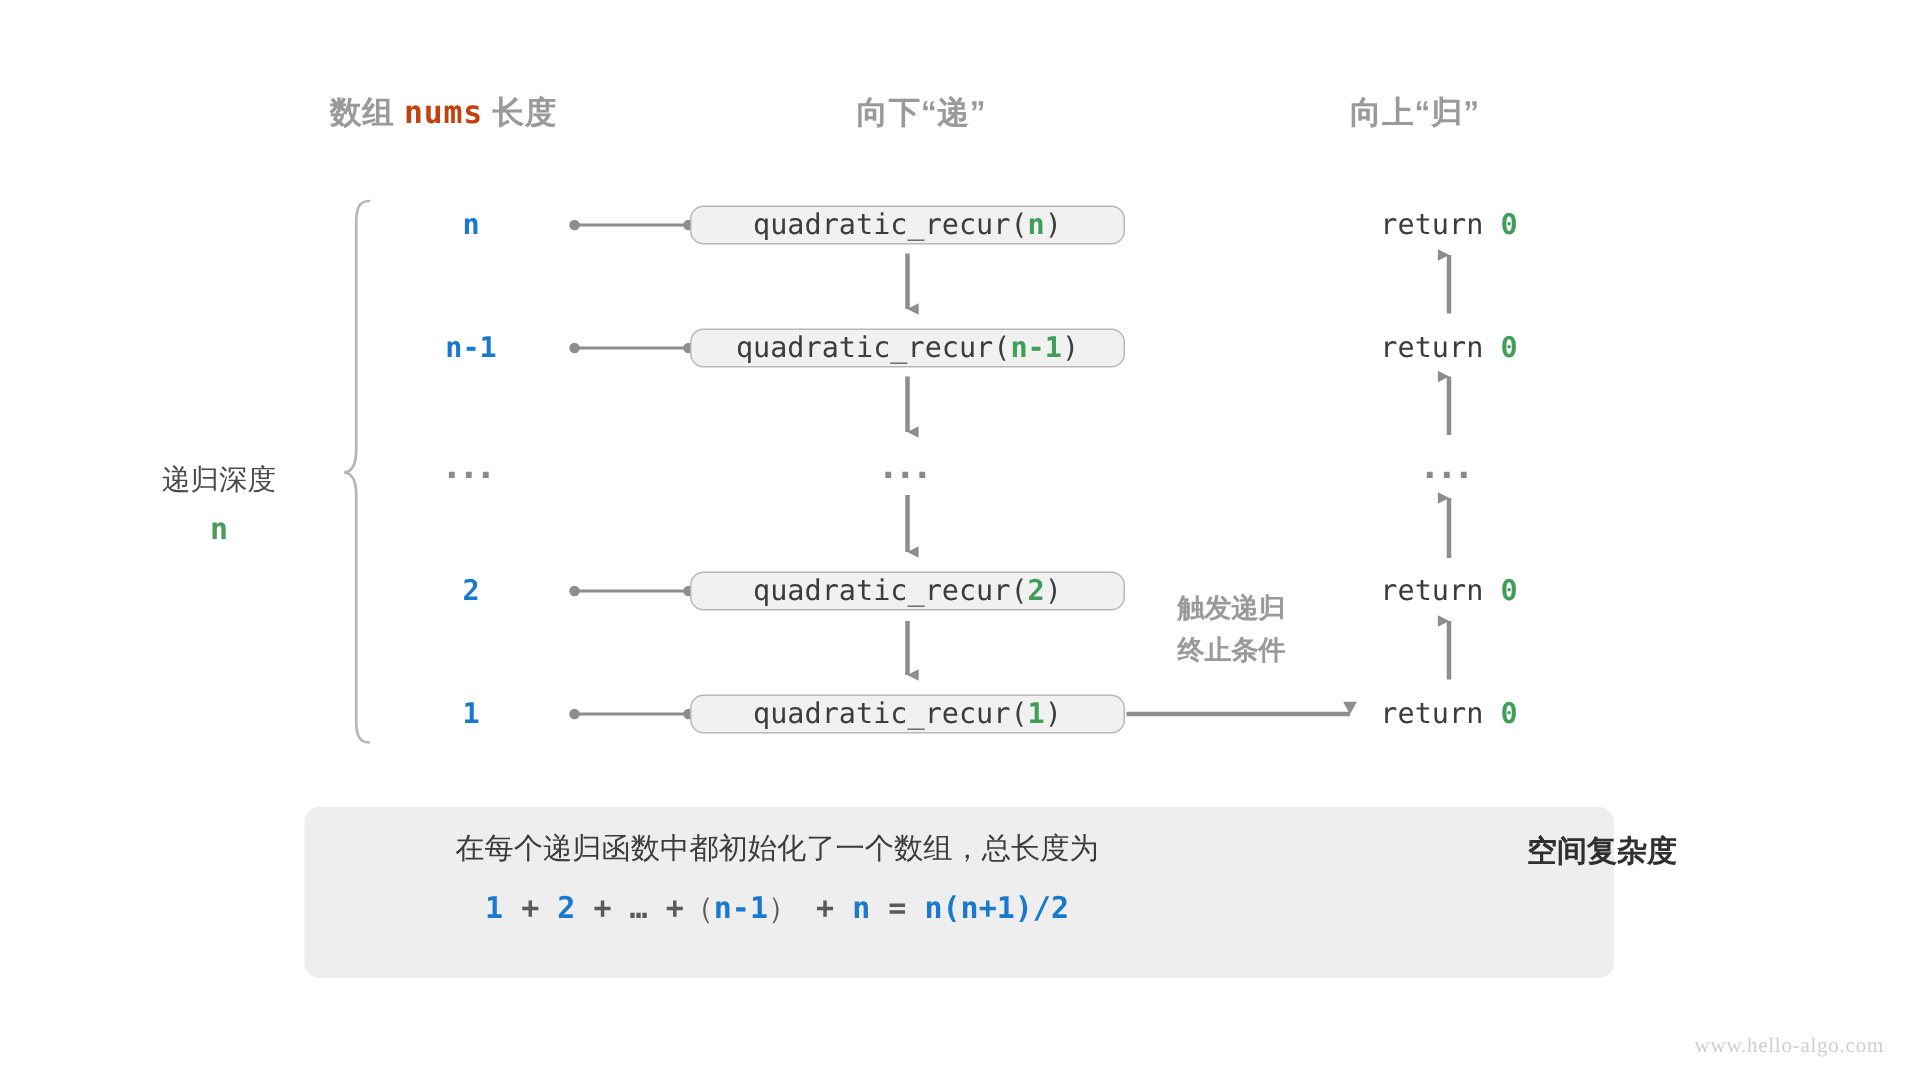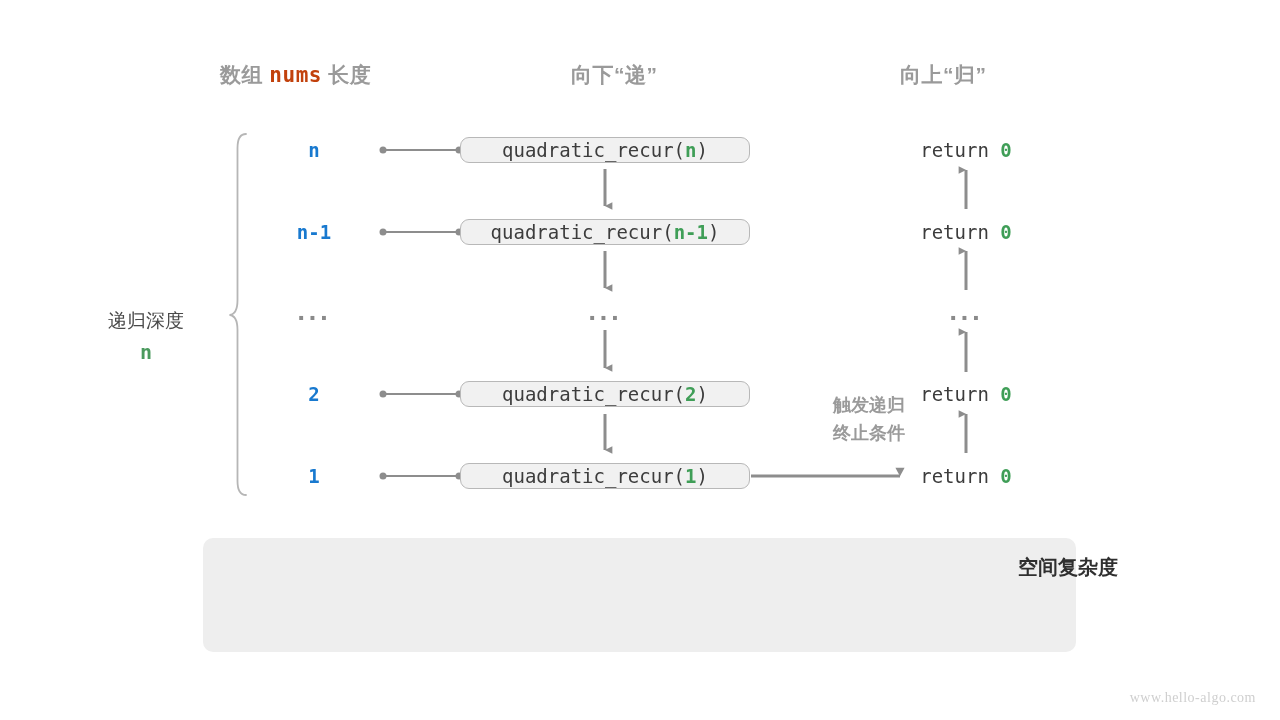--- a/index.html
+++ b/index.html
@@ -112,21 +112,20 @@
   
   .trigger-note {
     position: absolute;
     font-size: 18px;
     font-weight: bold;
     color: #9a9a9a;
     line-height: 1.55;
     text-align: center;
     white-space: nowrap;
     transform: translate(-50%, -50%);
-    margin-left: 48px;
   }
 
   
   .conn-line {
     position: absolute;
     height: 2px;
     background: #8d8d8d;
   }
   .conn-dot {
     position: absolute;
@@ -331,20 +330,35 @@
   <div class="ret" style="left:966px; top:476px;">
     <span>return </span><span class="zero">0</span>
   </div>
 
   <div class="trigger-note" style="left:821px; top:420px;">
     <div>触发递归</div>
     <div>终止条件</div>
   </div>
 
   <div class="summary" style="left:203px; top:538px; width:873px; height:114px;">
+    <div class="summary-left">
+      <div class="sum-line1">在每个递归函数中都初始化了一个数组，总长度为</div>
+      <div class="sum-formula">
+        <span>1</span>
+        <span class="op">+</span>
+        <span>2</span>
+        <span class="op">+</span>
+        <span class="op">…</span>
+        <span class="op">+</span><span class="paren">（</span><span>n-1</span><span class="paren">）</span>
+        <span class="op">+</span>
+        <span>n</span>
+        <span class="op">=</span>
+        <span>n(n+1)/2</span>
+      </div>
+    </div>
     <div class="summary-right">
       <div class="sum-title">空间复杂度</div>
     </div>
   </div>
 
   <div class="footer">www.hello-algo.com</div>
 
 </div>
 
 </body></html>

